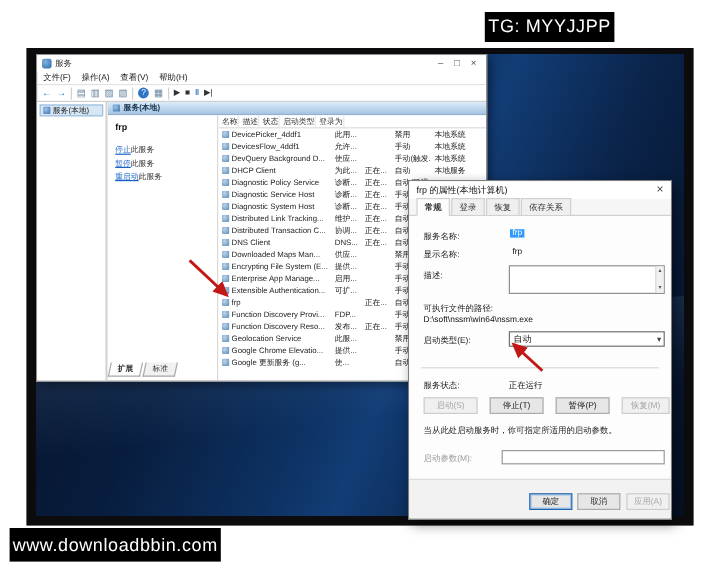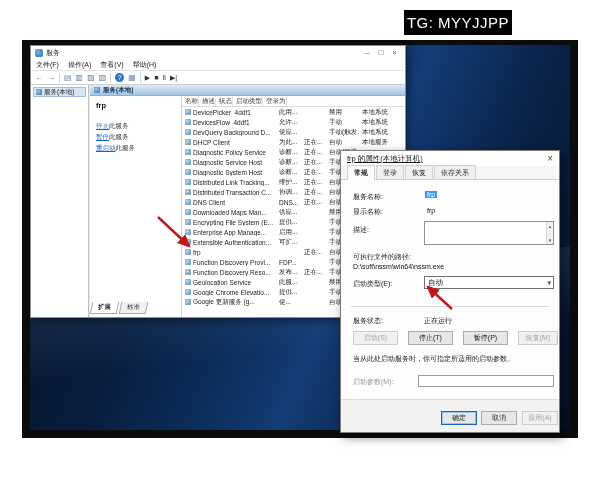--- a/index.html
+++ b/index.html
@@ -76,21 +76,21 @@
   .tabrow { position:absolute; left:60px; bottom:3px; display:flex; gap:2px; z-index:6; }
   .vtab { font-size:6.5px; padding:1px 6px; border:1px solid #a8a8a8; border-top:none;
      background:#f1f1f1; color:#333; transform:skewX(-12deg); }
   .vtab.active { background:#fff; font-weight:bold; }
   .vtab span{ display:inline-block; transform:skewX(12deg); }
 
   
   .dlg { position:absolute; left:340px; top:150px; width:220px; height:283px; background:#f6f6f6;
      border:1px solid #7e7e7e; box-shadow:3px 4px 10px rgba(0,0,0,.5); z-index:20; font-size:7px; color:#222; }
   .dlg-title { height:15px; display:flex; align-items:center; padding:0 6px; background:#fff; }
-  .dlg-title .t { flex:1; font-size:7.5px; color:#111;text-decoration:underline; }
+  .dlg-title .t { flex:1; font-size:7.5px; color:#111; }
   .dlg-close { font-size:10px; color:#444; line-height:10px; cursor:pointer; }
   .dlg-tabs { display:flex; align-items:flex-end; height:14px; padding-left:6px; gap:1px;
      border-bottom:1px solid #d0d0d0; background:#f6f6f6; }
   .dtab { font-size:7px; padding:2px 6px 1px; border:1px solid #d0d0d0; border-bottom:none; background:#efefef; color:#333; }
   .dtab.active { background:#fdfdfd; position:relative; top:1px; padding-bottom:2px; font-weight:bold; }
   .dlg-body { position:absolute; left:0; top:29px; right:0; bottom:33px; background:#fdfdfd; }
   .lbl { position:absolute; font-size:7px; color:#222; white-space:nowrap; }
   .lbl.dis { color:#9b9b9b; }
   .val { position:absolute; font-size:7px; color:#111; }
   .val.sel { background:#3399ff; color:#fff; padding:0 2px; }
@@ -114,20 +114,21 @@
   .fbtn.dis { background:#f0f0f0; border-color:#cccccc; color:#a6a6a6; cursor:default; }
 
   .overlay { position:absolute; left:0; top:0; z-index:40; pointer-events:none; }
 </style>
 </head>
 <body>
 
 <div class="stage">
 
   <div class="wm wm-top">TG: MYYJJPP</div>
+  <div class="wm wm-bottom">www.downloadbbin.com</div>
 
   <div class="frame">
     <div class="desktop"></div>
   </div>
 
   <div class="svcwin">
     <div class="titlebar">
       <span class="app-ico"></span>
       <span class="title-text">服务</span>
       <span class="winctl">

